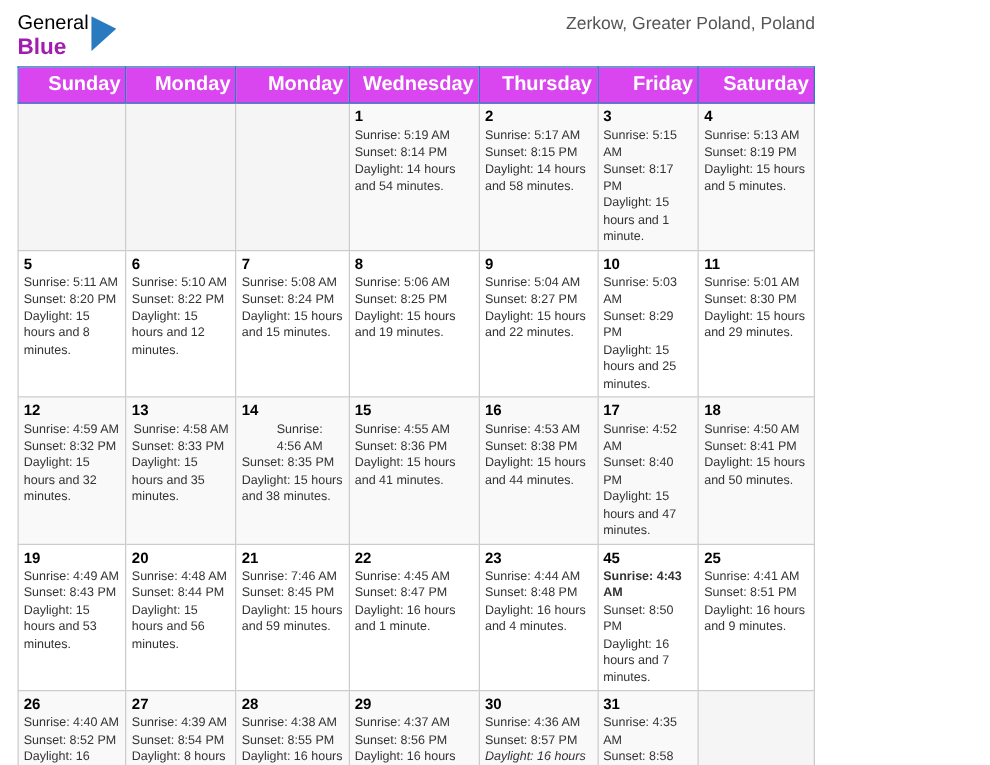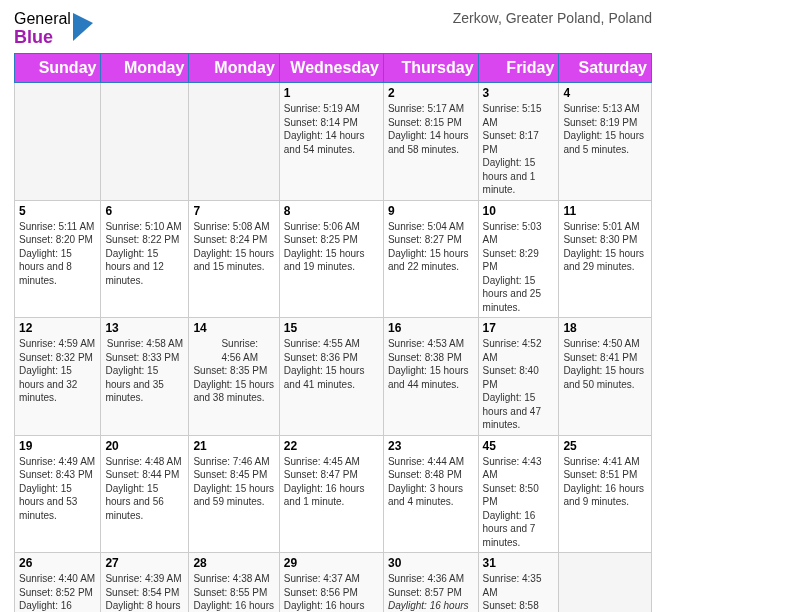--- a/index.html
+++ b/index.html
@@ -313,27 +313,27 @@
               <span style="display: block;">Sunrise: 4:45 AM</span>
               <span style="display: block;">Sunset: 8:47 PM</span>
               <span style="display: block;">Daylight: 16 hours and 1 minute.</span>
             </div>
           </td>
           <td>
             <span class="day-number">23</span>
             <div class="day-info">
               <span style="display: block;">Sunrise: 4:44 AM</span>
               <span style="display: block;">Sunset: 8:48 PM</span>
-              <span style="display: block;">Daylight: 3 hours and 4 minutes.</span>
+              <span style="display: block;">Daylight: 16 hours and 4 minutes.</span>
             </div>
           </td>
           <td>
             <span class="day-number">45</span>
             <div class="day-info">
-              <span style="display: block;">Sunrise: 4:43 AM</span>
+              <span style="display: block; font-weight: bold;">Sunrise: 4:43 AM</span>
               <span style="display: block;">Sunset: 8:50 PM</span>
               <span style="display: block;">Daylight: 16 hours and 7 minutes.</span>
             </div>
           </td>
           <td>
             <span class="day-number">25</span>
             <div class="day-info">
               <span style="display: block;">Sunrise: 4:41 AM</span>
               <span style="display: block;">Sunset: 8:51 PM</span>
               <span style="display: block;">Daylight: 16 hours and 9 minutes.</span>

